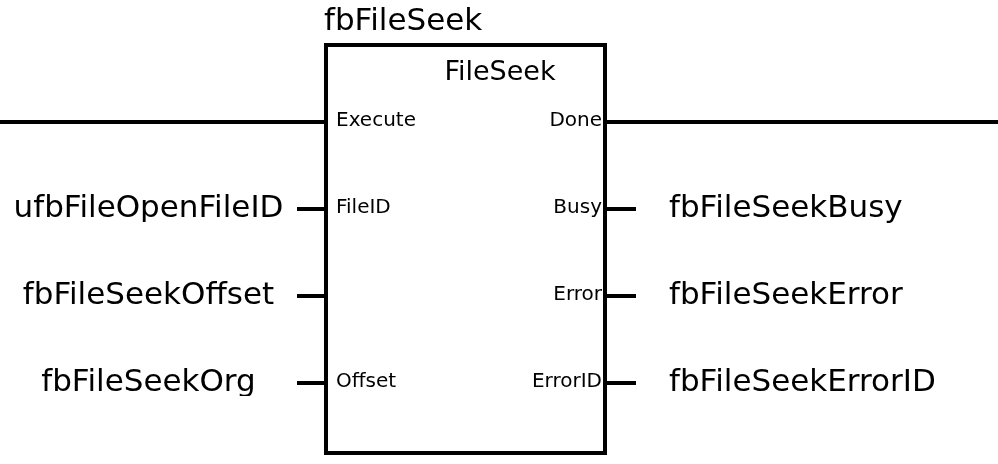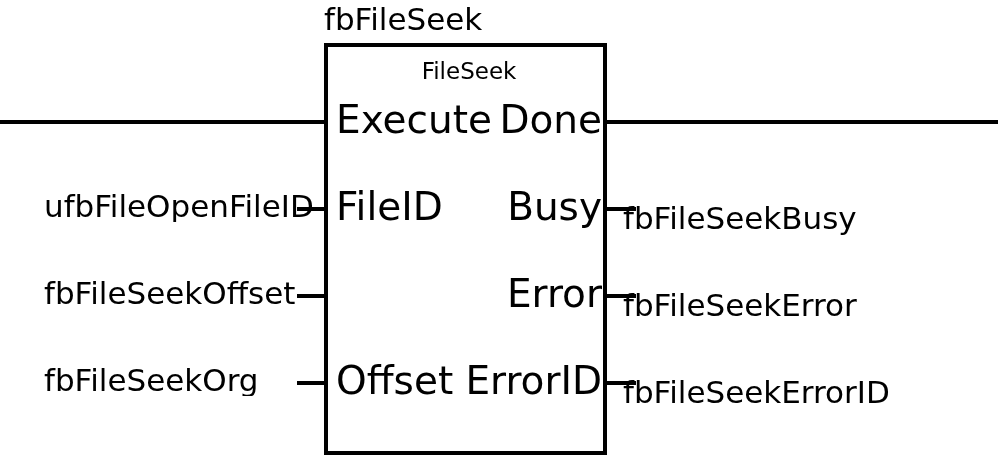--- a/index.html
+++ b/index.html
@@ -32,41 +32,42 @@
     line-height: 38px;
     white-space: nowrap;
   }
 
   .fb-inner-title {
     position: absolute;
     left: 324px;
     top: 52px;
     width: 290px;
     text-align: center;
-    font-size: 23px;
+    font-size: 27px;
     line-height: 38px;
     white-space: nowrap;
+    padding-left: 31px;
   }
 
   
   .fb-body {
     position: absolute;
     left: 324px;
     top: 43px;
     width: 283px;
     height: 412px;
     box-sizing: border-box;
     border: 4px solid #000000;
     background: #ffffff;
   }
 
   
   .port-label {
     position: absolute;
-    font-size: 39px;
+    font-size: 20px;
     line-height: 31px;
     white-space: nowrap;
     height: 31px;
   }
   .port-in {
     left: 336px;
     text-align: left;
   }
   .port-out {
     right: 396px; 
@@ -88,28 +89,26 @@
   .ext-label {
     position: absolute;
     font-size: 31px;
     line-height: 31px;
     height: 31px;
     white-space: nowrap;
   }
   .ext-left {
     left: 0px;
     width: 297px;
-    text-align: left;
+    text-align: center;
     overflow: hidden;
-    margin-left: 44px;
   }
   .ext-right {
-    left: 623px;
+    left: 669px;
     text-align: center;
-    margin-top: 12px;
   }
 </style>
 </head>
 <body>
 
 <div id="canvas">
 
   <div class="fb-outer-title">fbFileSeek</div>
 
   <div class="fb-body"></div>

